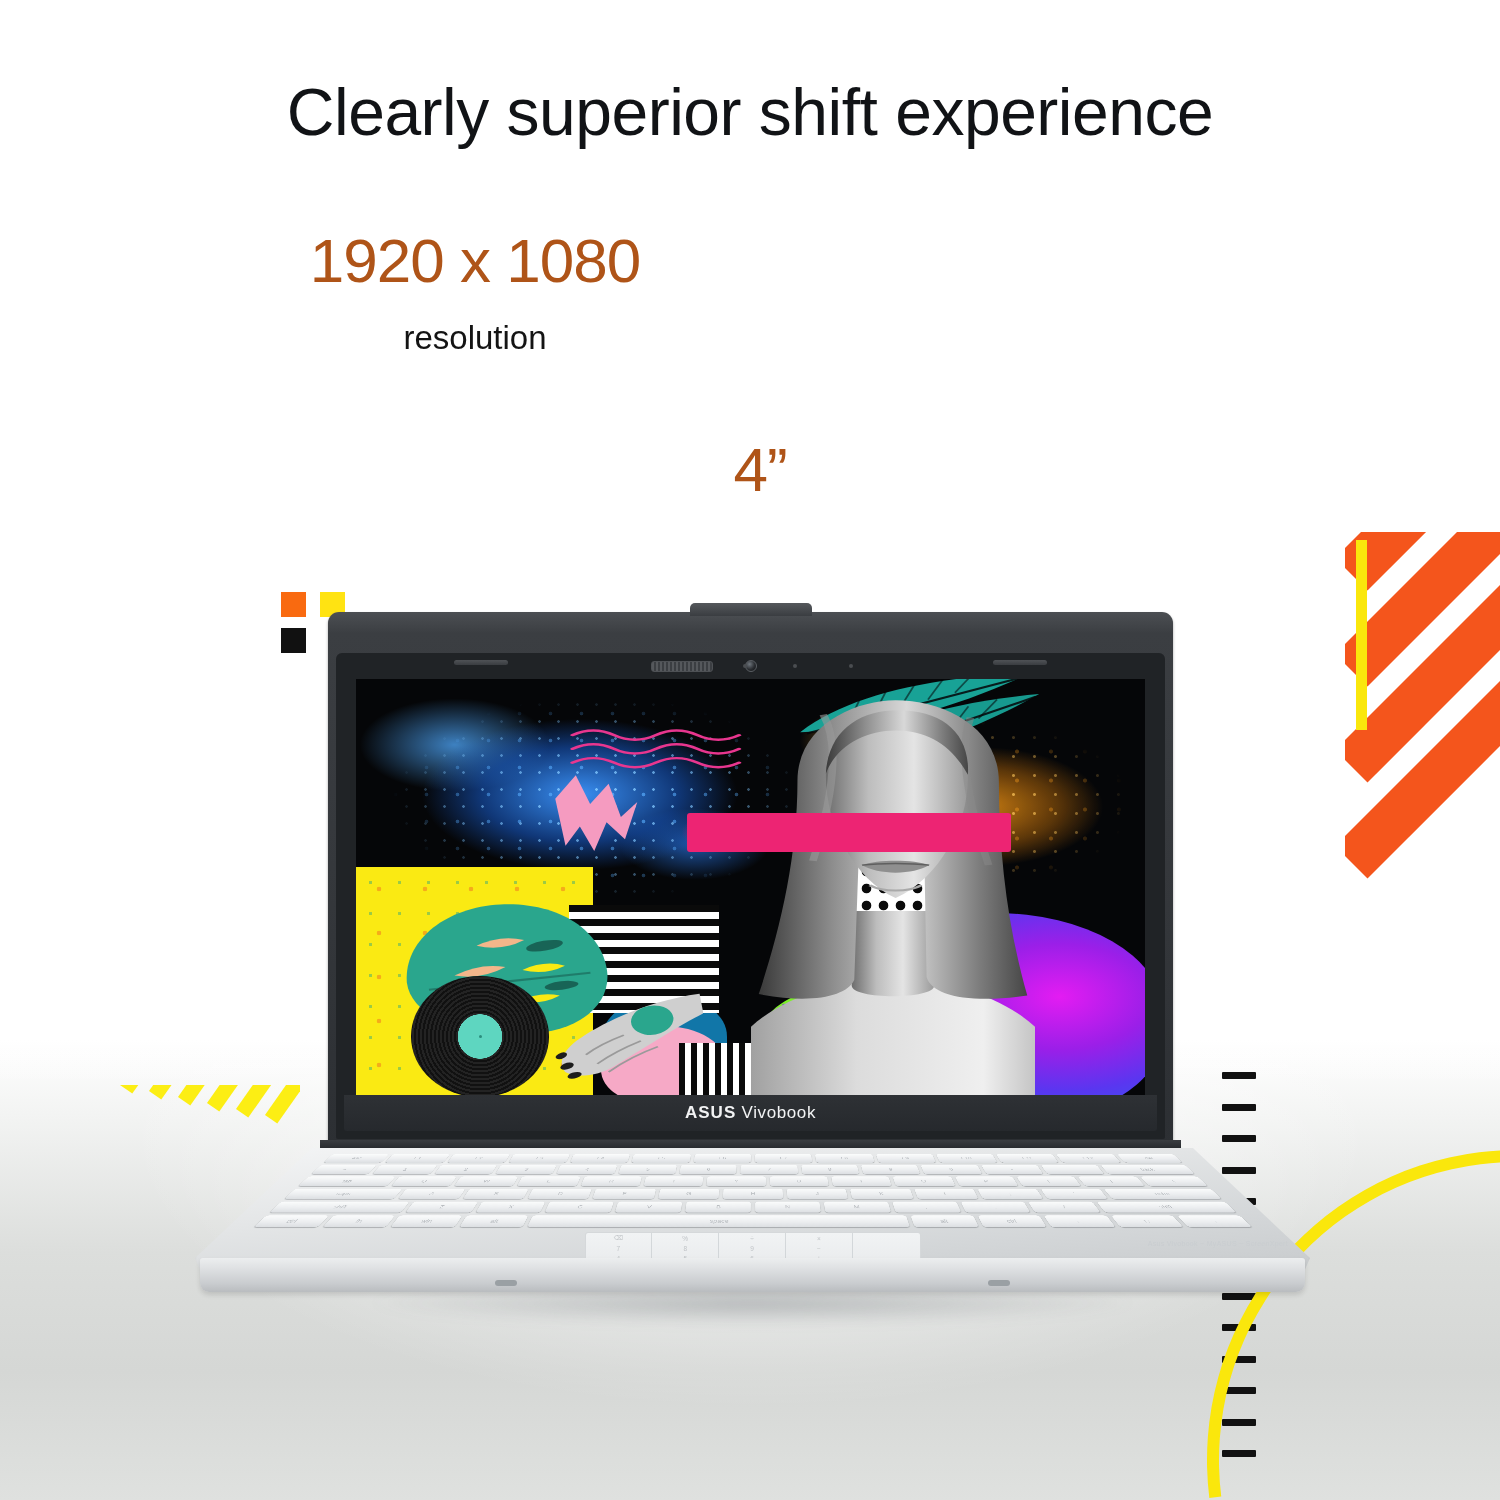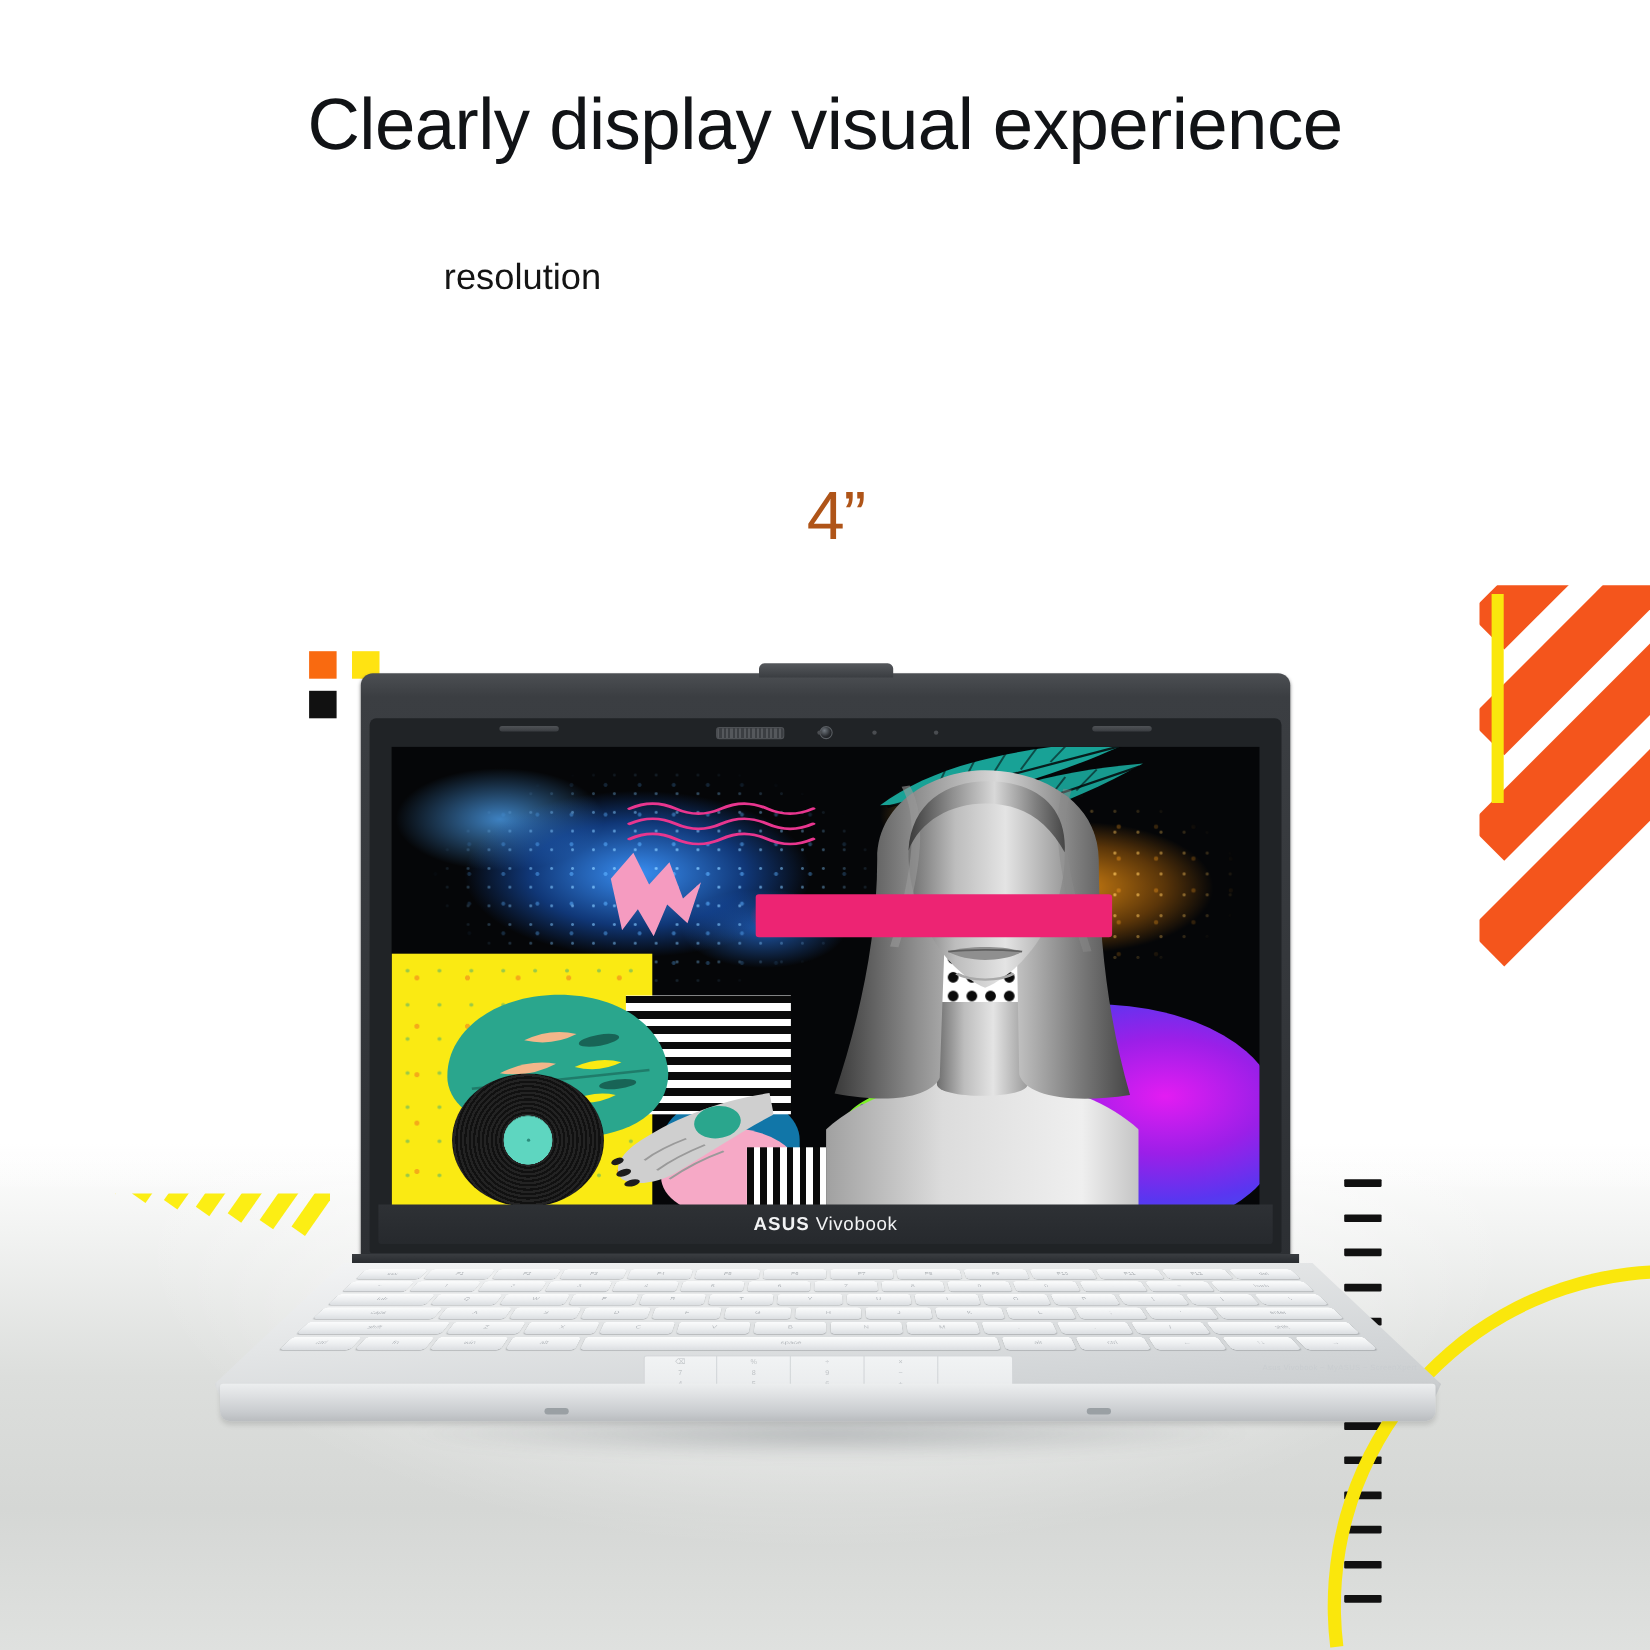--- a/index.html
+++ b/index.html
@@ -30,21 +30,21 @@
     letter-spacing:-.5px; white-space:nowrap;
   }
 
   .spec-block{ position:absolute; text-align:center; }
   .spec-value{
     font-size:62px; font-weight:400; color:#AF5418;
     letter-spacing:-1px; line-height:1.05; white-space:nowrap;
   }
   .spec-label{
     font-size:33px; font-weight:400; color:#141414;
-    margin-top:5px; white-space:nowrap;
+    margin-top:26px; white-space:nowrap;
   }
   #spec-resolution{ top:228px; left:225px;  width:500px; }
   #spec-ratio     { top:228px; left:760px;  width:520px; }
   #spec-display   { top:437px; left:600px;  width:320px; }
 
   
   #deco-squares{ position:absolute; top:592px; left:281px; width:78px; height:62px; }
   #deco-squares i{ position:absolute; display:block; width:25px; height:25px; }
   .sq-orange{ left:0;   top:0;  background:#F96A10; }
   .sq-yellow{ left:39px;top:0;  background:#FFE312; }
@@ -353,23 +353,24 @@
     background:radial-gradient(ellipse 50% 50% at 50% 22%, rgba(70,78,85,.30) 0%, rgba(70,78,85,0) 72%);
     filter:blur(6px);
   }
 </style>
 </head>
 <body>
 
 <div id="backdrop-lower"></div>
 <div id="backdrop-fade"></div>
 
-<h1 id="page-title">Clearly display visual experience</h1>
+<h1 id="page-title">Clearly superior shift experience</h1>
 
 <div class="spec-block" id="spec-resolution">
+  <div class="spec-value">1920 x 1080</div>
   <div class="spec-label">resolution</div>
 </div>
 
 <div class="spec-block" id="spec-ratio">
 </div>
 
 <div class="spec-block" id="spec-display">
   <div class="spec-value">4”</div>
 </div>
 

